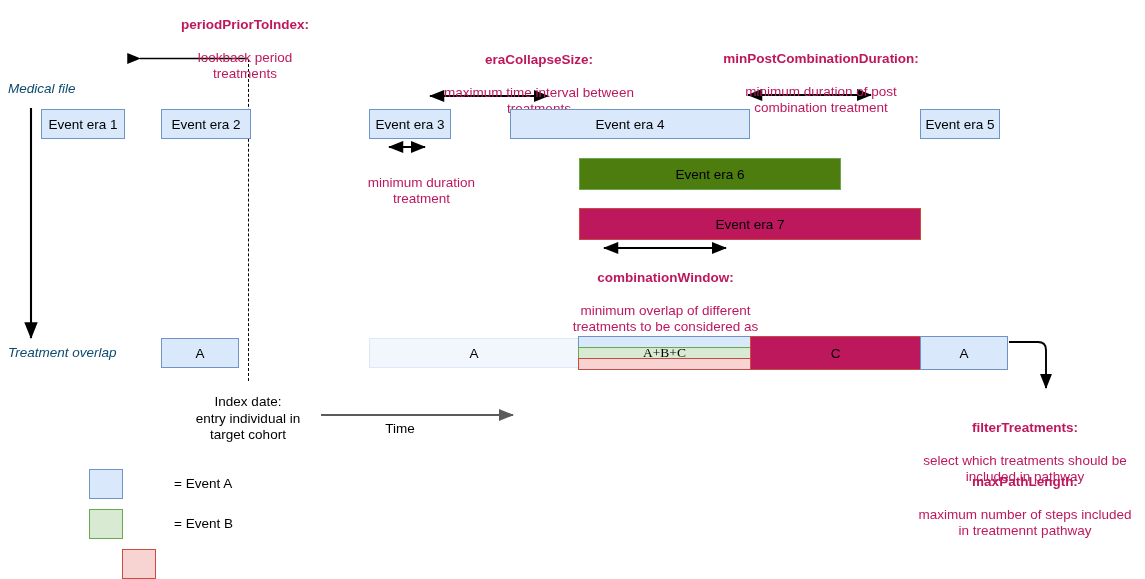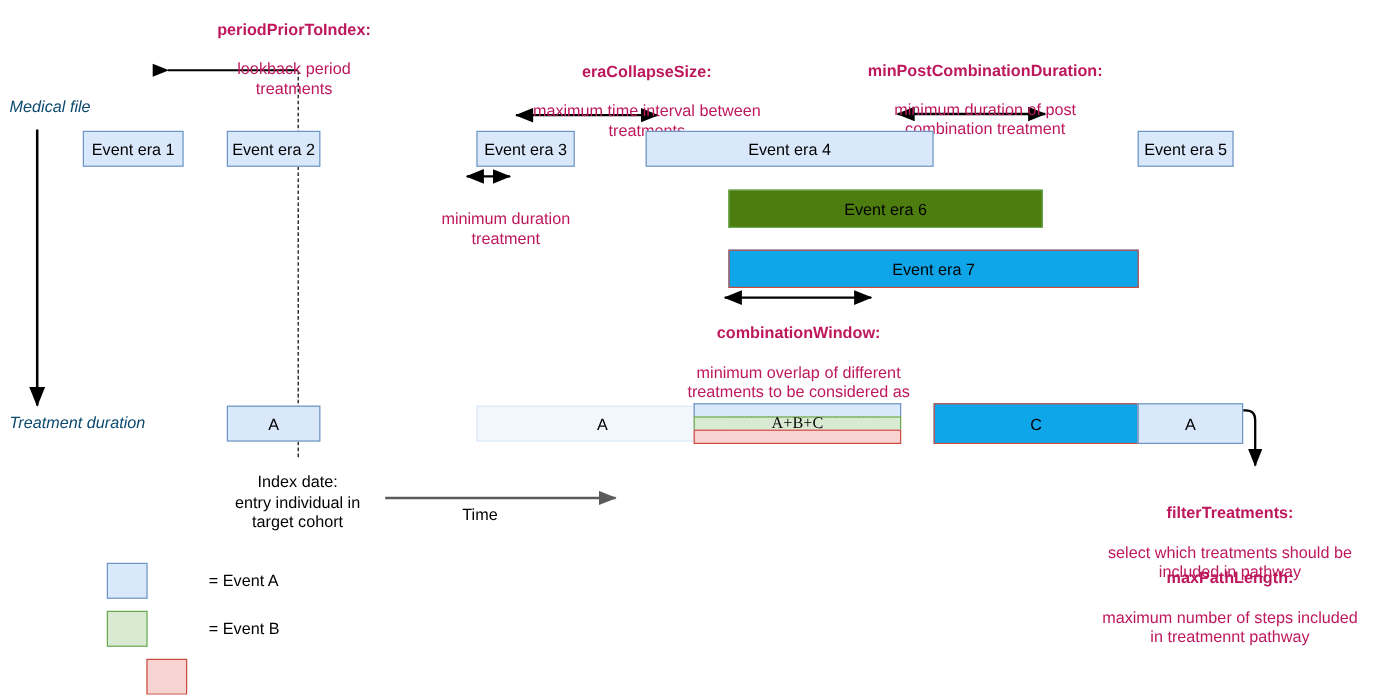--- a/index.html
+++ b/index.html
@@ -58,25 +58,24 @@
   
   .box {
     box-sizing: border-box;
     display: flex;
     align-items: center;
     justify-content: center;
     font-size: 13.5px;
     line-height: 15px;
     color: #000;
     text-align: center;
-    margin-left: 28px;
   }
   .box.blue   { background: #d9e8fb; border: 1px solid #6c94c4; }
   .box.green  { background: #4d7c0f; border: 1px solid #6aa84f; }
-  .box.red    { background: #0ea5e9; border: 1px solid #cc4b41; }
+  .box.red    { background: #be185d; border: 1px solid #cc4b41; }
   .box.faint  { background: #f2f7fe; border: 1px solid #dce8f7; }
 
   
   .combo {
     box-sizing: border-box;
     position: relative;
     display: flex;
     flex-direction: column;
     font-family: Liberation Serif, serif;
   }
@@ -194,25 +193,25 @@
   </div>
 
   <div class="abs note" style="left:905px; top:457px; width:240px;">
     <span class="t">maxPathLength:</span>
     <span class="d">maximum number of steps included
 in treatmennt pathway</span>
   </div>
 
   <div class="abs row-label" style="left:8px; top:81px;">Medical file</div>
 
-  <div class="abs row-label" style="left:8px; top:345px;">Treatment duration</div>
+  <div class="abs row-label" style="left:8px; top:345px;">Treatment overlap</div>
 
   <div class="abs box blue" style="left:41px; top:109px; width:84px; height:30px;">Event era 1</div>
 
-  <div class="abs box blue" style="left:161px; top:109px; width:78px; height:30px;">Event era 2</div>
+  <div class="abs box blue" style="left:161px; top:109px; width:90px; height:30px;">Event era 2</div>
 
   <div class="abs box blue" style="left:369px; top:109px; width:82px; height:30px;">Event era 3</div>
 
   <div class="abs box blue" style="left:510px; top:109px; width:240px; height:30px;">Event era 4</div>
 
   <div class="abs box blue" style="left:920px; top:109px; width:80px; height:30px;">Event era 5</div>
 
   <div class="abs box green" style="left:579px; top:158px; width:262px; height:32px;">Event era 6</div>
 
   <div class="abs box red" style="left:579px; top:208px; width:342px; height:32px;">Event era 7</div>

